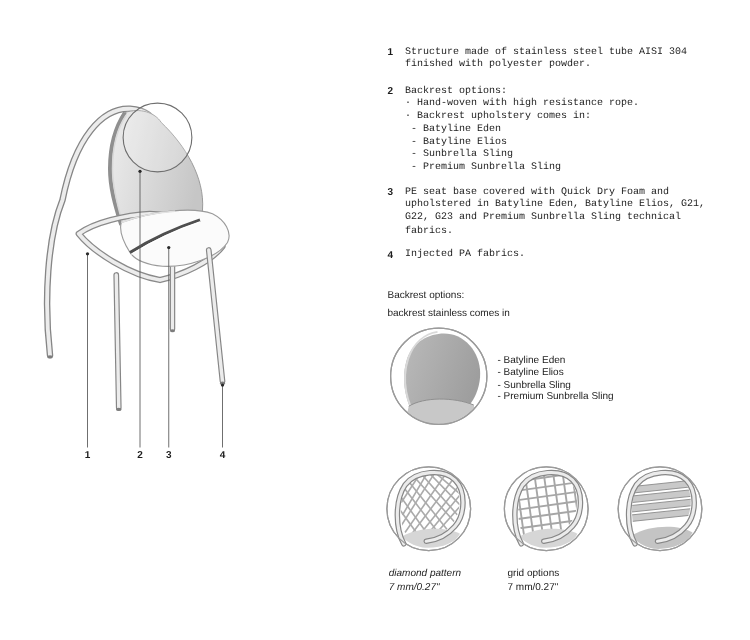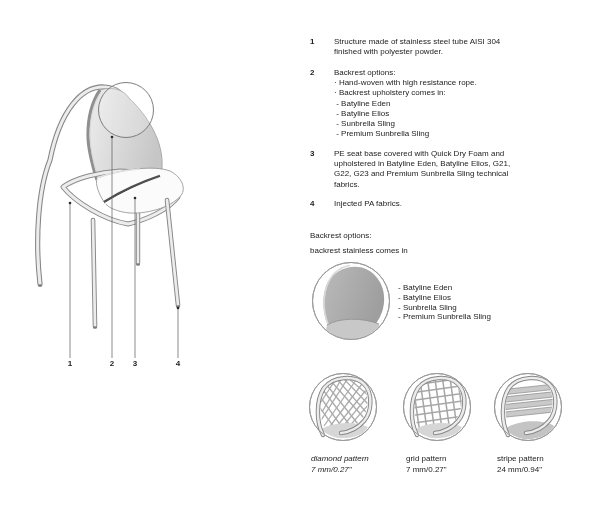--- a/index.html
+++ b/index.html
@@ -5,21 +5,21 @@
   * { margin:0; padding:0; box-sizing:border-box; }
   html,body { width:600px; height:512px; background:#fff; }
   body { font-family:"Liberation Sans", sans-serif; color:#1c1c1c; }
   #canvas { position:relative; width:600px; height:512px; background:#fff; overflow:hidden; }
 
   .abs { position:absolute; }
 
   
   .spec-item { position:absolute; left:310px; width:268px; font-size:8px; line-height:10.2px; }
   .spec-num  { position:absolute; left:0; top:0; font-weight:bold; }
-  .spec-text { margin-left:24px; white-space:pre-wrap; }
+  .spec-text { margin-left:14px; white-space:pre-wrap;font-family:Liberation Mono, monospace; }
 
   .section-heading { position:absolute; left:310px; font-size:8px; line-height:10px; }
 
   .fabric-list { position:absolute; left:398px; top:283px; font-size:8px; line-height:9.8px; }
 
   .callout-num { position:absolute; transform:translateX(-50%); font-size:8px; font-weight:bold; line-height:10px; }
 
   .pattern-label { position:absolute; width:92px; font-size:8px; line-height:11px; }
 
   svg { display:block; }
@@ -249,21 +249,17 @@
       <path d="M 15,63 C 8,50 8,28 16,16 C 25,4 47,3 56,12 C 65,21 64,40 56,49 C 50,56 42,60 33,61" fill="none" stroke="#ebebeb" stroke-width="2.5" stroke-linecap="round"></path>
     </g>
     <circle cx="35" cy="35" r="33.5" fill="none" stroke="#9b9b9b" stroke-width="1"></circle>
   </svg>
 
   <div class="pattern-label" style="left:311px; top:453px;font-style:italic;">
     <div>diamond pattern</div>
     <div>7 mm/0.27"</div>
   </div>
   <div class="pattern-label" style="left:406px; top:453px;">
-    <div>grid pattern</div>
+    <div>grid options</div>
     <div>7 mm/0.27"</div>
   </div>
-  <div class="pattern-label" style="left:497px; top:453px;">
-    <div>stripe pattern</div>
-    <div>24 mm/0.94"</div>
-  </div>
 
 </div>
 
 </body></html>

